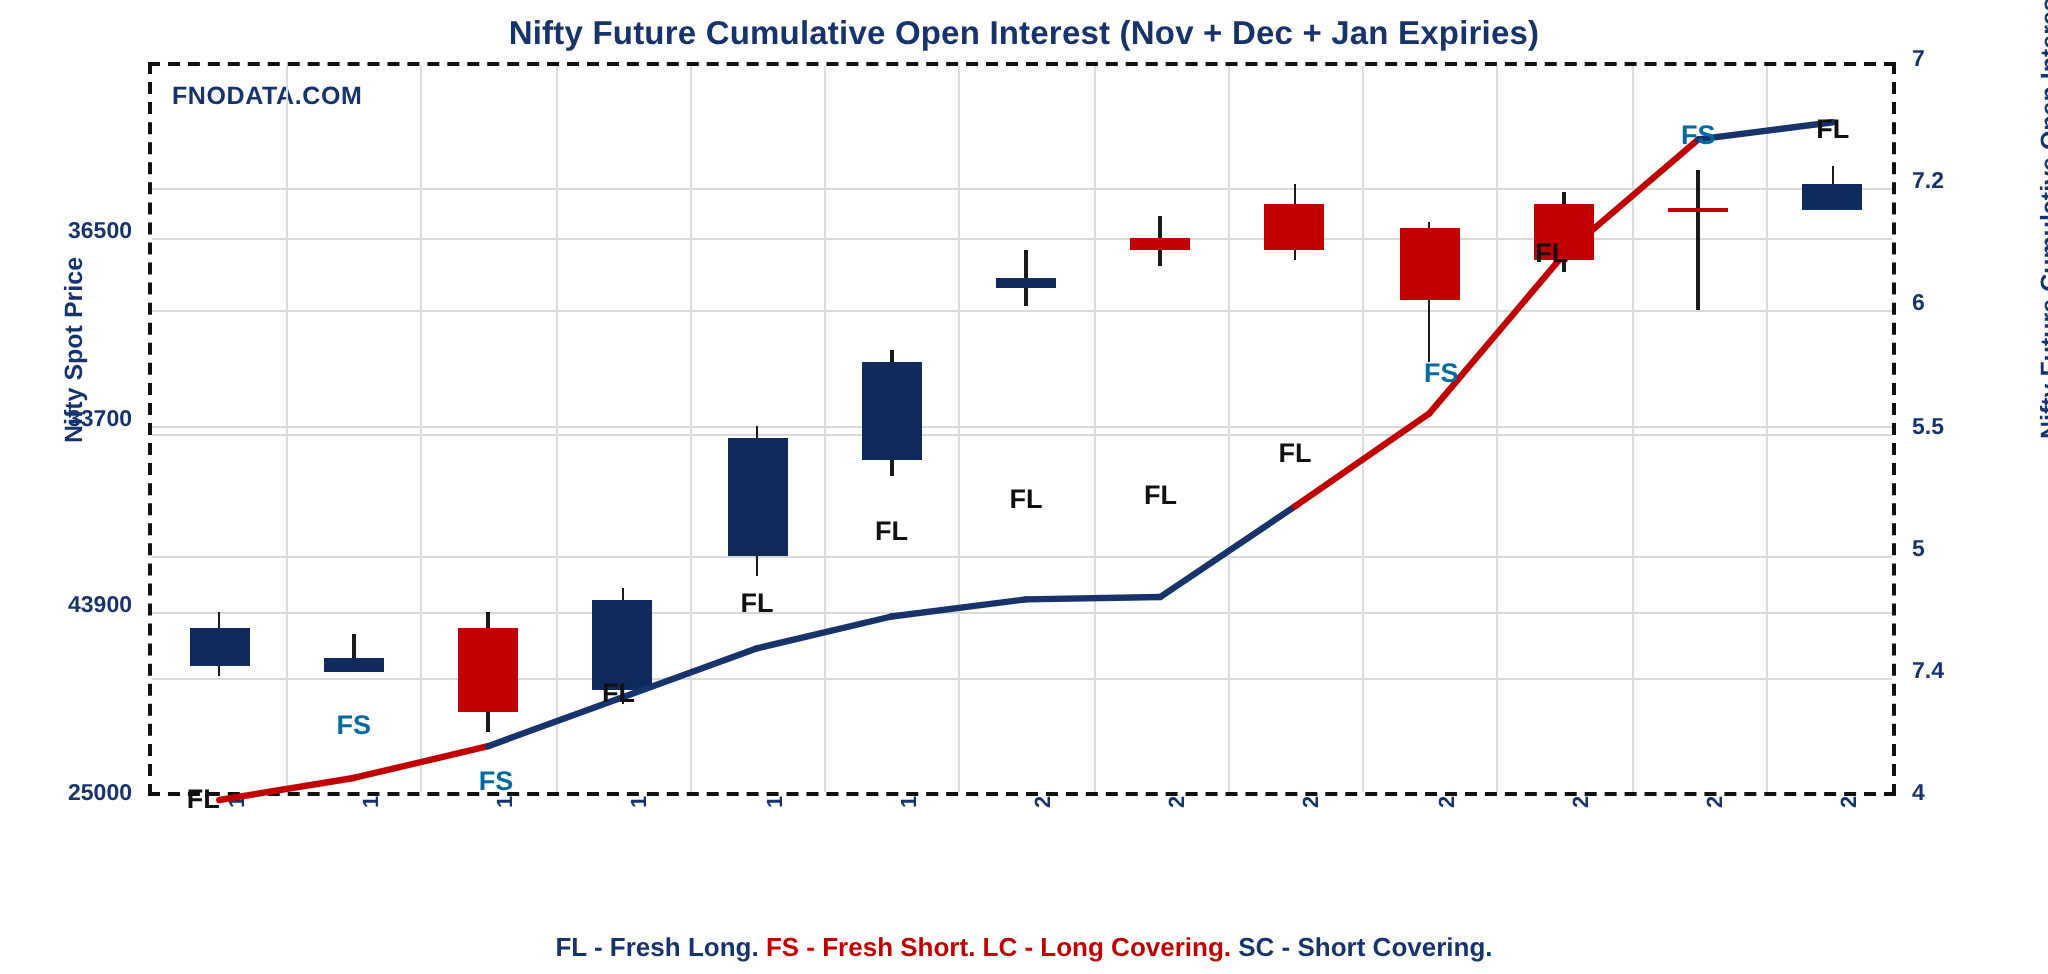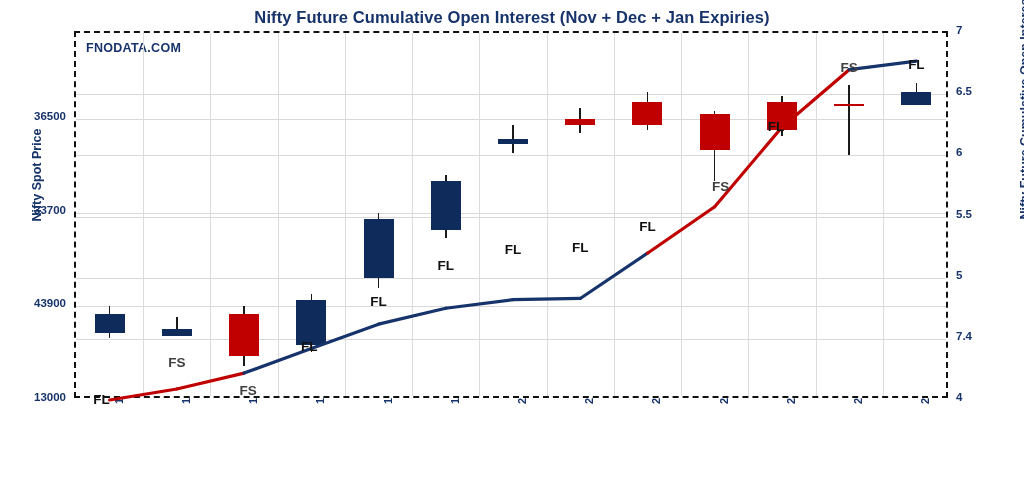--- a/index.html
+++ b/index.html
@@ -63,47 +63,47 @@
   .body.up{background:#0F2B5B;}
   .body.down{background:#C00000;}
   .doji{position:absolute;height:2.4px;}
   .doji.down{background:#C00000;}
 
   .tag{
     position:absolute;font-size:13.5px;font-weight:bold;white-space:nowrap;
     transform:translateX(-50%);
   }
   .tag.fl{color:#111111;}
-  .tag.fs{color:#404040;}
+  .tag.fs{color:#0369a1;}
 
   svg.oi-line{position:absolute;left:0;top:0;overflow:visible;}
 </style>
 </head>
 <body>
 
 <div id="stage">
 
   <div class="chart-title">Nifty Future Cumulative Open Interest (Nov + Dec + Jan Expiries)</div>
 
   <div class="axis-title-left">Nifty Spot Price</div>
   <div class="axis-title-right">Nifty Future Cumulative Open Interest</div>
 
   <div id="ytick-left-layer">
-      <div class="ytick-left" style="top: 391px;">13000</div>
+      <div class="ytick-left" style="top: 391px;">25000</div>
       <div class="ytick-left" style="top: 297.333px;">43900</div>
       <div class="ytick-left" style="top: 203.667px;">33700</div>
       <div class="ytick-left" style="top: 110px;">36500</div>
     </div>
   <div id="ytick-right-layer">
       <div class="ytick-right" style="top: 391px;">4</div>
       <div class="ytick-right" style="top: 329.833px;">7.4</div>
       <div class="ytick-right" style="top: 268.667px;">5</div>
       <div class="ytick-right" style="top: 207.5px;">5.5</div>
       <div class="ytick-right" style="top: 146.333px;">6</div>
-      <div class="ytick-right" style="top: 85.1667px;">6.5</div>
+      <div class="ytick-right" style="top: 85.1667px;">7.2</div>
       <div class="ytick-right" style="top: 24px;">7</div>
     </div>
   <div id="xtick-layer">
       <div class="xtick" style="left: 112.615px;">10-Oct-25</div>
       <div class="xtick" style="left: 179.846px;">13-Oct-25</div>
       <div class="xtick" style="left: 247.077px;">14-Oct-25</div>
       <div class="xtick" style="left: 314.308px;">15-Oct-25</div>
       <div class="xtick" style="left: 381.538px;">16-Oct-25</div>
       <div class="xtick" style="left: 448.769px;">17-Oct-25</div>
       <div class="xtick" style="left: 516px;">20-Oct-25</div>
@@ -191,14 +191,21 @@
         <div class="tag fl" style="left: 437px; top: 208.687px;">FL</div>
         <div class="tag fl" style="left: 504.231px; top: 207.463px;">FL</div>
         <div class="tag fl" style="left: 571.462px; top: 186.2px;">FL</div>
         <div class="tag fs" style="left: 644.692px; top: 145.713px;">FS</div>
         <div class="tag fl" style="left: 699.923px; top: 86.1967px;">FL</div>
         <div class="tag fs" style="left: 773.154px; top: 26.7px;">FS</div>
         <div class="tag fl" style="left: 840.385px; top: 24.1367px;">FL</div>
       </div>
   </div>
 
+  <div class="footer">
+    <span class="f-navy">FL - Fresh Long.</span>
+    <span> </span>
+    <span class="f-red">FS - Fresh Short. LC - Long Covering.</span>
+    <span> </span>
+    <span class="f-navy">SC - Short Covering.</span>
+  </div>
 
 </div>
 
 </body></html>

